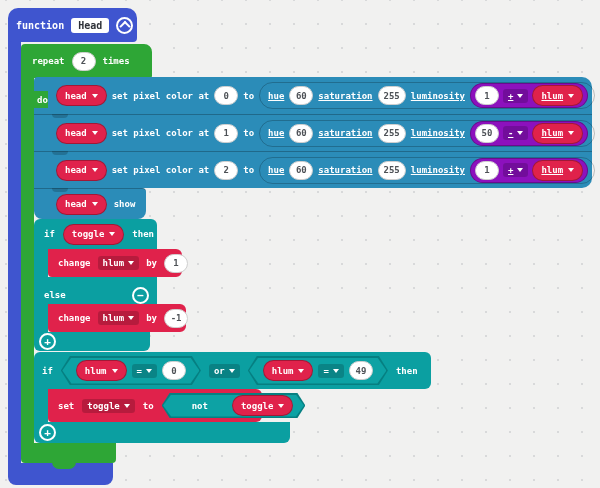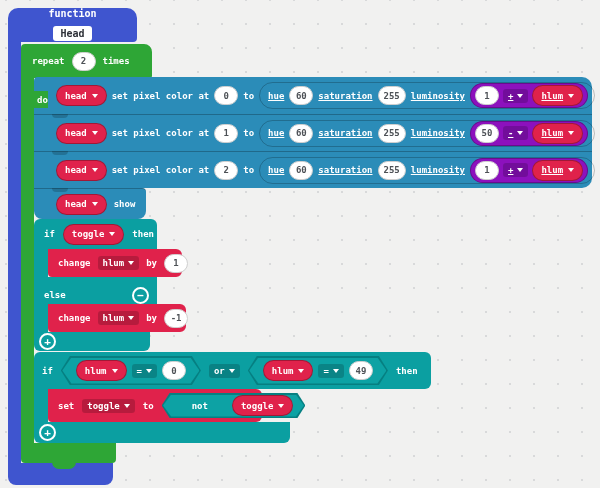--- a/index.html
+++ b/index.html
@@ -63,21 +63,21 @@
     background:rgba(0,0,0,.18);border-radius:0 0 6px 6px;}
   .white-field{background:#fff;color:#2e3138;border-radius:3px;padding:2px 7px;font-size:10px;}
 </style>
 </head>
 <body>
 
 <div class="canvas">
 
   <div class="abs" style="left:8px;top:38px;width:13px;height:427px;background:var(--blue);"></div>
   <div class="abs" style="left:8px;top:463px;width:105px;height:22px;background:var(--blue);border-radius:0 0 8px 8px;"></div>
-  <div class="abs blk" style="left:8px;top:8px;width:129px;height:34px;background:var(--blue);border-radius:10px 10px 4px 4px;padding:0 8px;gap:7px;font-size:10px;flex-direction:column;">
+  <div class="abs blk" style="left:8px;top:8px;width:129px;height:34px;background:var(--blue);border-radius:10px 10px 4px 4px;padding:0 8px;gap:7px;font-size:10px;">
     <span class="lbl">function</span>
     <span class="white-field">Head</span>
     <span class="circle-btn">
         <span class="chev"></span>
       </span>
   </div>
 
   <div class="abs" style="left:21px;top:76px;width:13px;height:367px;background:var(--green);"></div>
   <div class="abs" style="left:21px;top:443px;width:95px;height:20px;background:var(--green);border-radius:0 0 4px 4px;"></div>
   <div class="abs" style="left:52px;top:462px;width:24px;height:7px;background:var(--green);border-radius:0 0 7px 7px;z-index:5;"></div>

